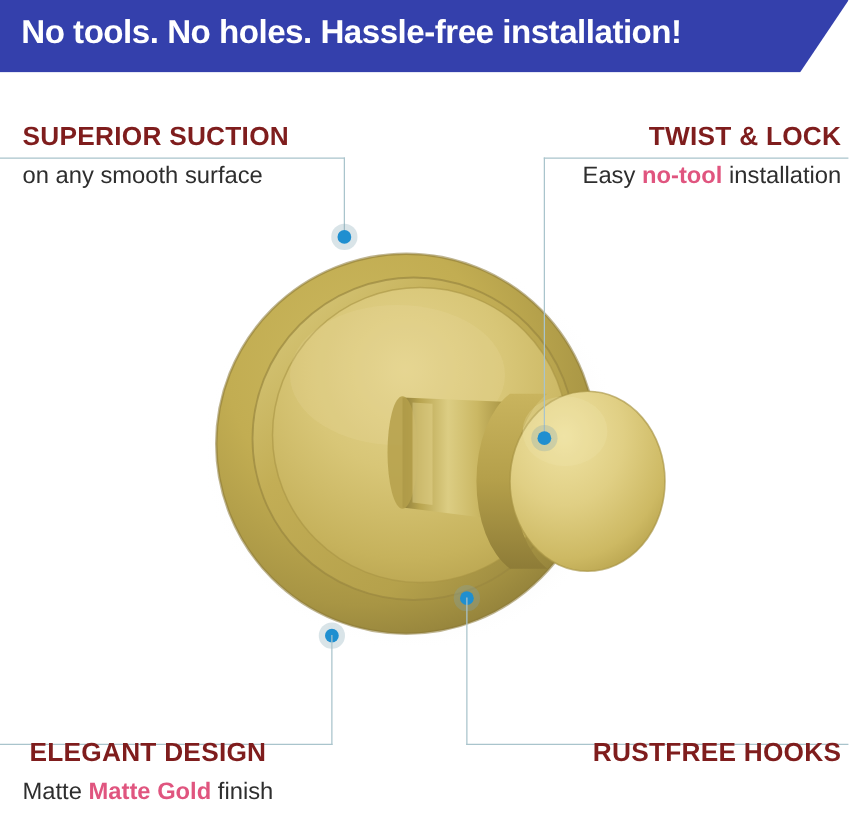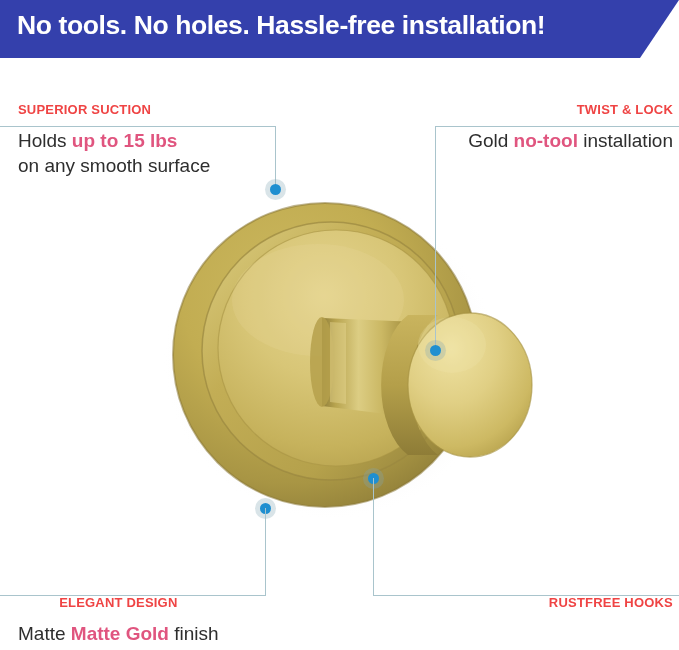--- a/index.html
+++ b/index.html
@@ -76,23 +76,23 @@
     border-radius: 50%;
     background: #1f8fd0;
     box-shadow: 0 0 0 5px rgba(130,165,180,0.30);
   }
 
   
   .callout {
     position: absolute;
   }
   .callout .head {
-    color: #ef4444;
+    color: #7f1d1d;
     font-weight: bold;
-    font-size: 13px;
+    font-size: 21px;
     letter-spacing: 0.2px;
     white-space: nowrap;
     line-height: 24px;
   }
   .callout .body {
     color: #2e2e2e;
     font-size: 19px;
     line-height: 25px;
     white-space: nowrap;
   }
@@ -205,27 +205,26 @@
   <div class="dot" style="left:265px; top:508px;"></div>
   <div class="leader v" style="left:265px; top:508px; height:88px;"></div>
   <div class="leader h" style="left:0px; top:595px; width:266px;"></div>
 
   <div class="dot" style="left:373px; top:478px;"></div>
   <div class="leader v" style="left:373px; top:478px; height:118px;"></div>
   <div class="leader h" style="left:373px; top:595px; width:306px;"></div>
 
   <div class="callout" id="tl">
     <div class="head head-tl">SUPERIOR SUCTION</div>
-    <div class="body"><span>Holds </span><b>up to 15 lbs</b></div>
     <div class="body">on any smooth surface</div>
   </div>
 
   <div class="callout right" id="tr">
     <div class="head head-tl">TWIST &amp; LOCK</div>
-    <div class="body"><span>Gold </span><b>no-tool</b><span> installation</span></div>
+    <div class="body"><span>Easy </span><b>no-tool</b><span> installation</span></div>
   </div>
 
   <div class="callout" id="bl">
     <div class="head head-tl">ELEGANT DESIGN</div>
     <div class="body"><span>Matte </span><b>Matte Gold</b><span> finish</span></div>
   </div>
 
   <div class="callout right" id="br">
     <div class="head head-tl">RUSTFREE HOOKS</div>
   </div>

